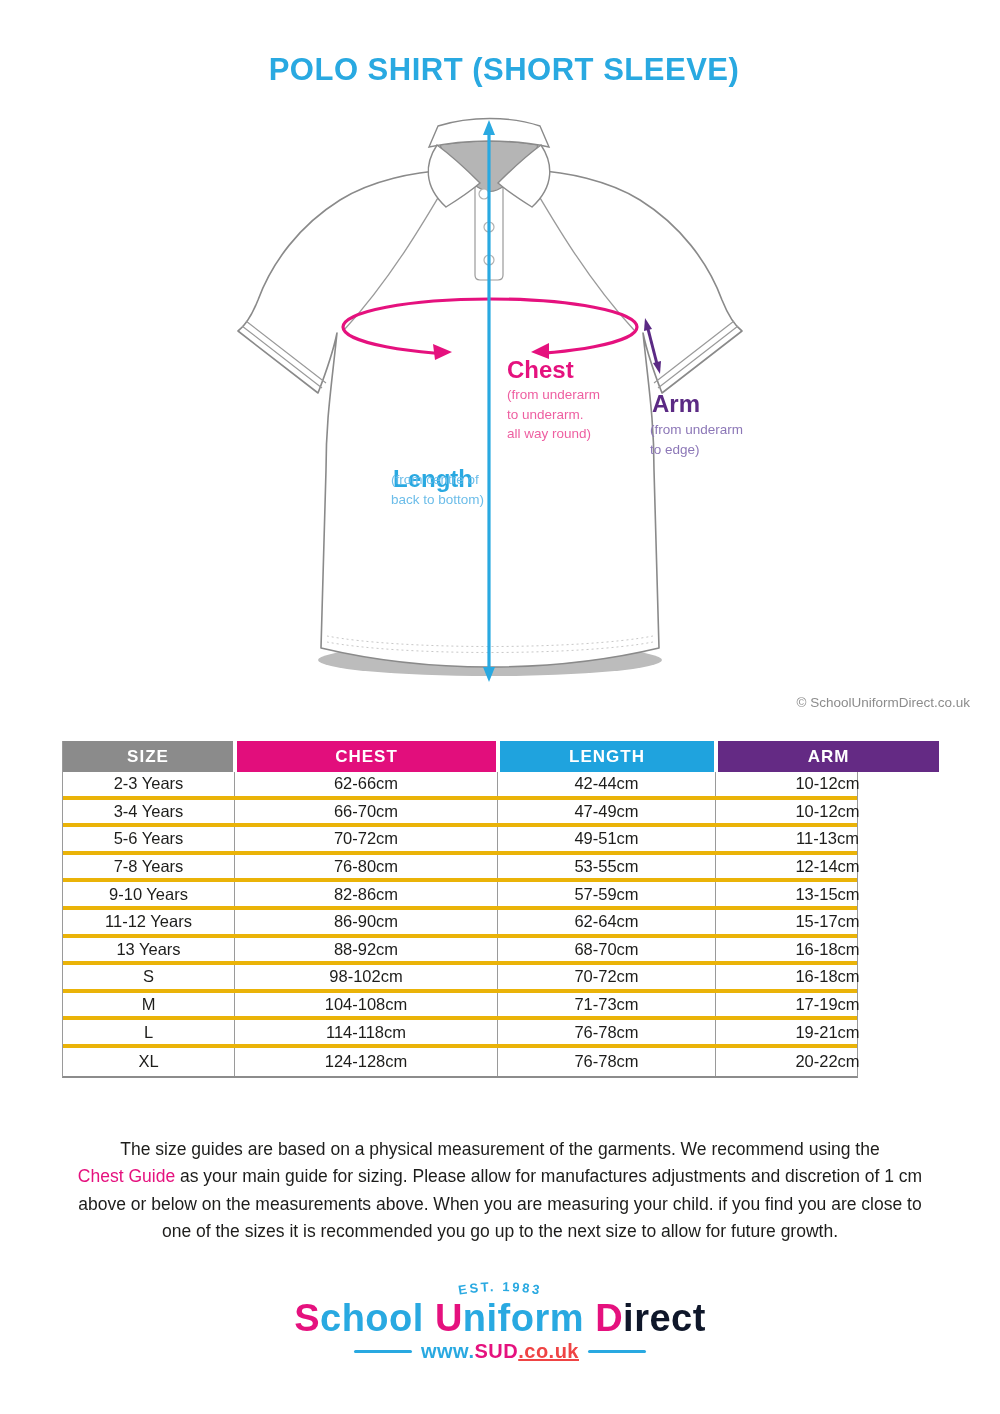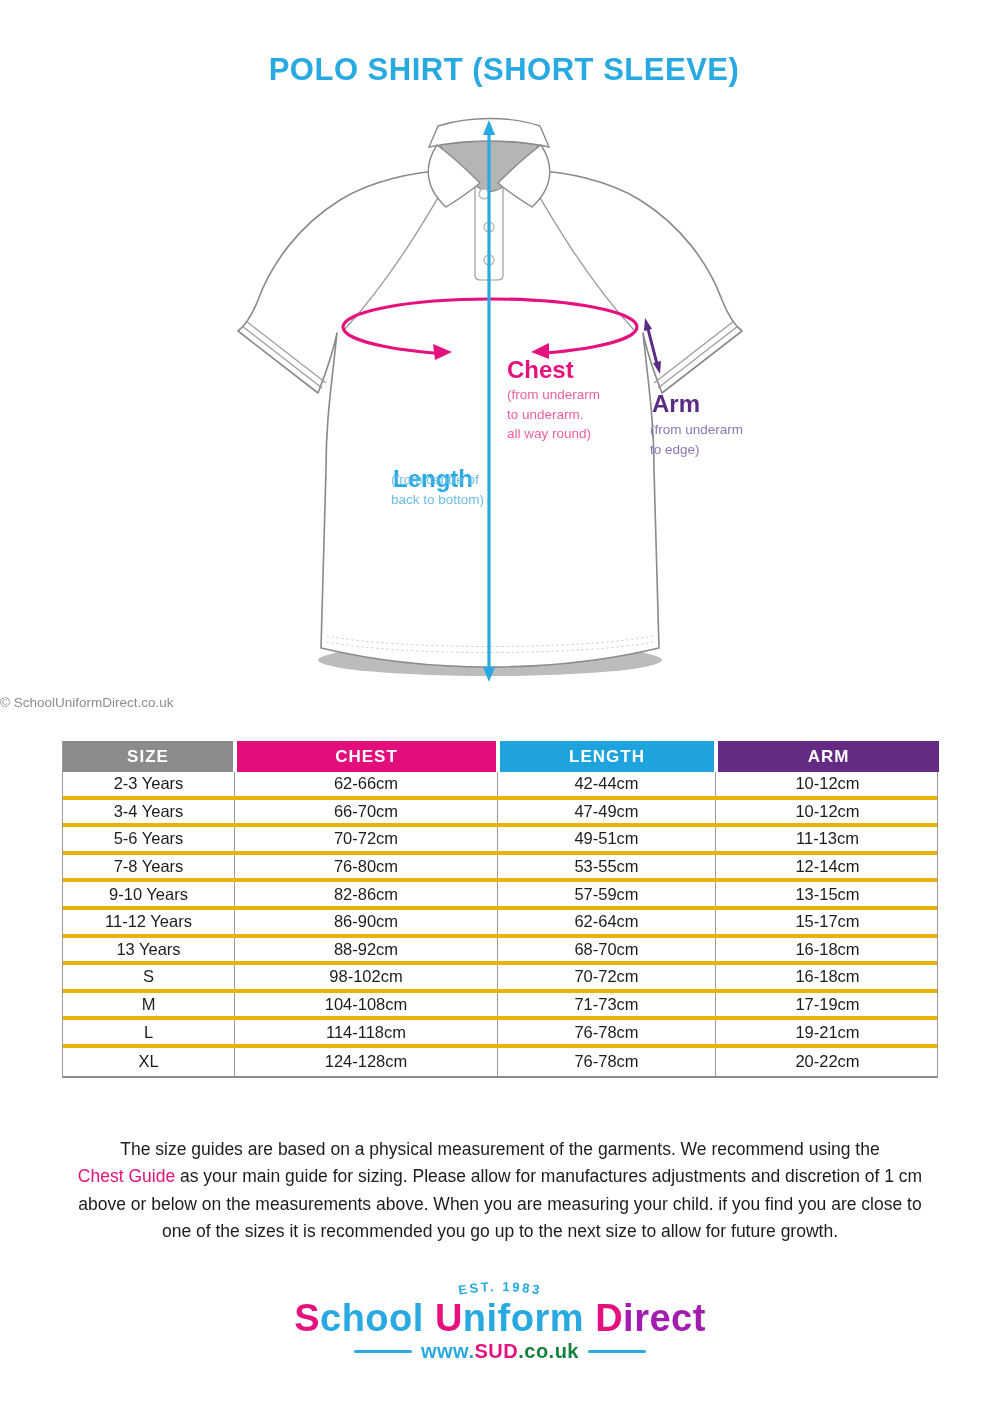--- a/index.html
+++ b/index.html
@@ -19,25 +19,25 @@
   .measure-sub { position:absolute; font-size:13.5px; line-height:19.5px; }
   .chest-title  { left:507px; top:356px; color:#E5117E; }
   .chest-sub    { left:507px; top:385px; color:#EE5FA1; }
   .arm-title    { left:652px; top:390px; color:#5B2A84; }
   .arm-sub      { left:650px; top:420px; color:#8C77B7; }
   .length-title { left:393px; top:465px; color:#29A9E1; }
   .length-sub   { left:391px; top:470px; color:#6CBDE9; }
 
   .copyright {
     position:absolute; top:695px; left:0; width:970px;
-    text-align:left; font-size:13.5px; color:#8c8c8c;
+    text-align:right; font-size:13.5px; color:#8c8c8c;
   }
 
   .size-table {
-    position:absolute; left:62px; top:741px; width:876px;
+    position:absolute; left:62px; top:741px; width:796px;
     border-left:1px solid #9a9a9a; border-right:1px solid #9a9a9a;
     border-bottom:2px solid #8c8c8c;
   }
   .t-head { display:grid; grid-template-columns:172px 263px 218px 223px; height:31px; }
   .t-hcell {
     margin:0 2px; color:#fff; font-weight:bold; font-size:17px; letter-spacing:1px;
     display:flex; align-items:center; justify-content:center;
   }
   .t-hcell:first-child { margin-left:0; }
   .t-hcell:last-child { margin-right:0; }
@@ -224,20 +224,20 @@
     <span>above or below on the measurements above. When you are measuring your child. if you find you are close to</span><br>
     <span>one of the sizes it is recommended you go up to the next size to allow for future growth.</span>
   </div>
 
   <svg class="logo-est-svg" viewBox="0 0 180 28">
     <path id="estArc" d="M 20 26 Q 90 4 160 26" fill="none" stroke="none"></path>
     <text font-size="13" font-weight="bold" letter-spacing="2.5" fill="#29A9E1">
       <textPath href="#estArc" startOffset="50%" text-anchor="middle">EST. 1983</textPath>
     </text>
   </svg>
-  <div class="logo-name"><span style="color: rgb(229, 17, 126);">S</span><span style="color: rgb(41, 169, 225); text-align: center;">chool </span><span style="color: rgb(229, 17, 126);">U</span><span style="color: rgb(41, 169, 225);">niform </span><span style="color: rgb(229, 17, 126);">D</span><span style="color: #a21caf;">irect</span></div>
+  <div class="logo-name"><span style="color: rgb(229, 17, 126);">S</span><span style="color: rgb(41, 169, 225); text-align: center;">chool </span><span style="color: rgb(229, 17, 126);">U</span><span style="color: rgb(41, 169, 225);">niform </span><span style="color: rgb(229, 17, 126);">D</span><span style="color: #0f172a;">irect</span></div>
   <div class="logo-url-row">
     <span class="logo-dash"></span>
-    <span class="logo-url"><span style="color: rgb(41, 169, 225);">www.</span><span style="color: rgb(229, 17, 126);">SUD</span><span style="color: #15803d;">.co.uk</span></span>
+    <span class="logo-url"><span style="color: rgb(41, 169, 225);">www.</span><span style="color: rgb(229, 17, 126);">SUD</span><span style="color: #ef4444; text-decoration: underline;">.co.uk</span></span>
     <span class="logo-dash"></span>
   </div>
 
 </div>
 
 </body></html>

